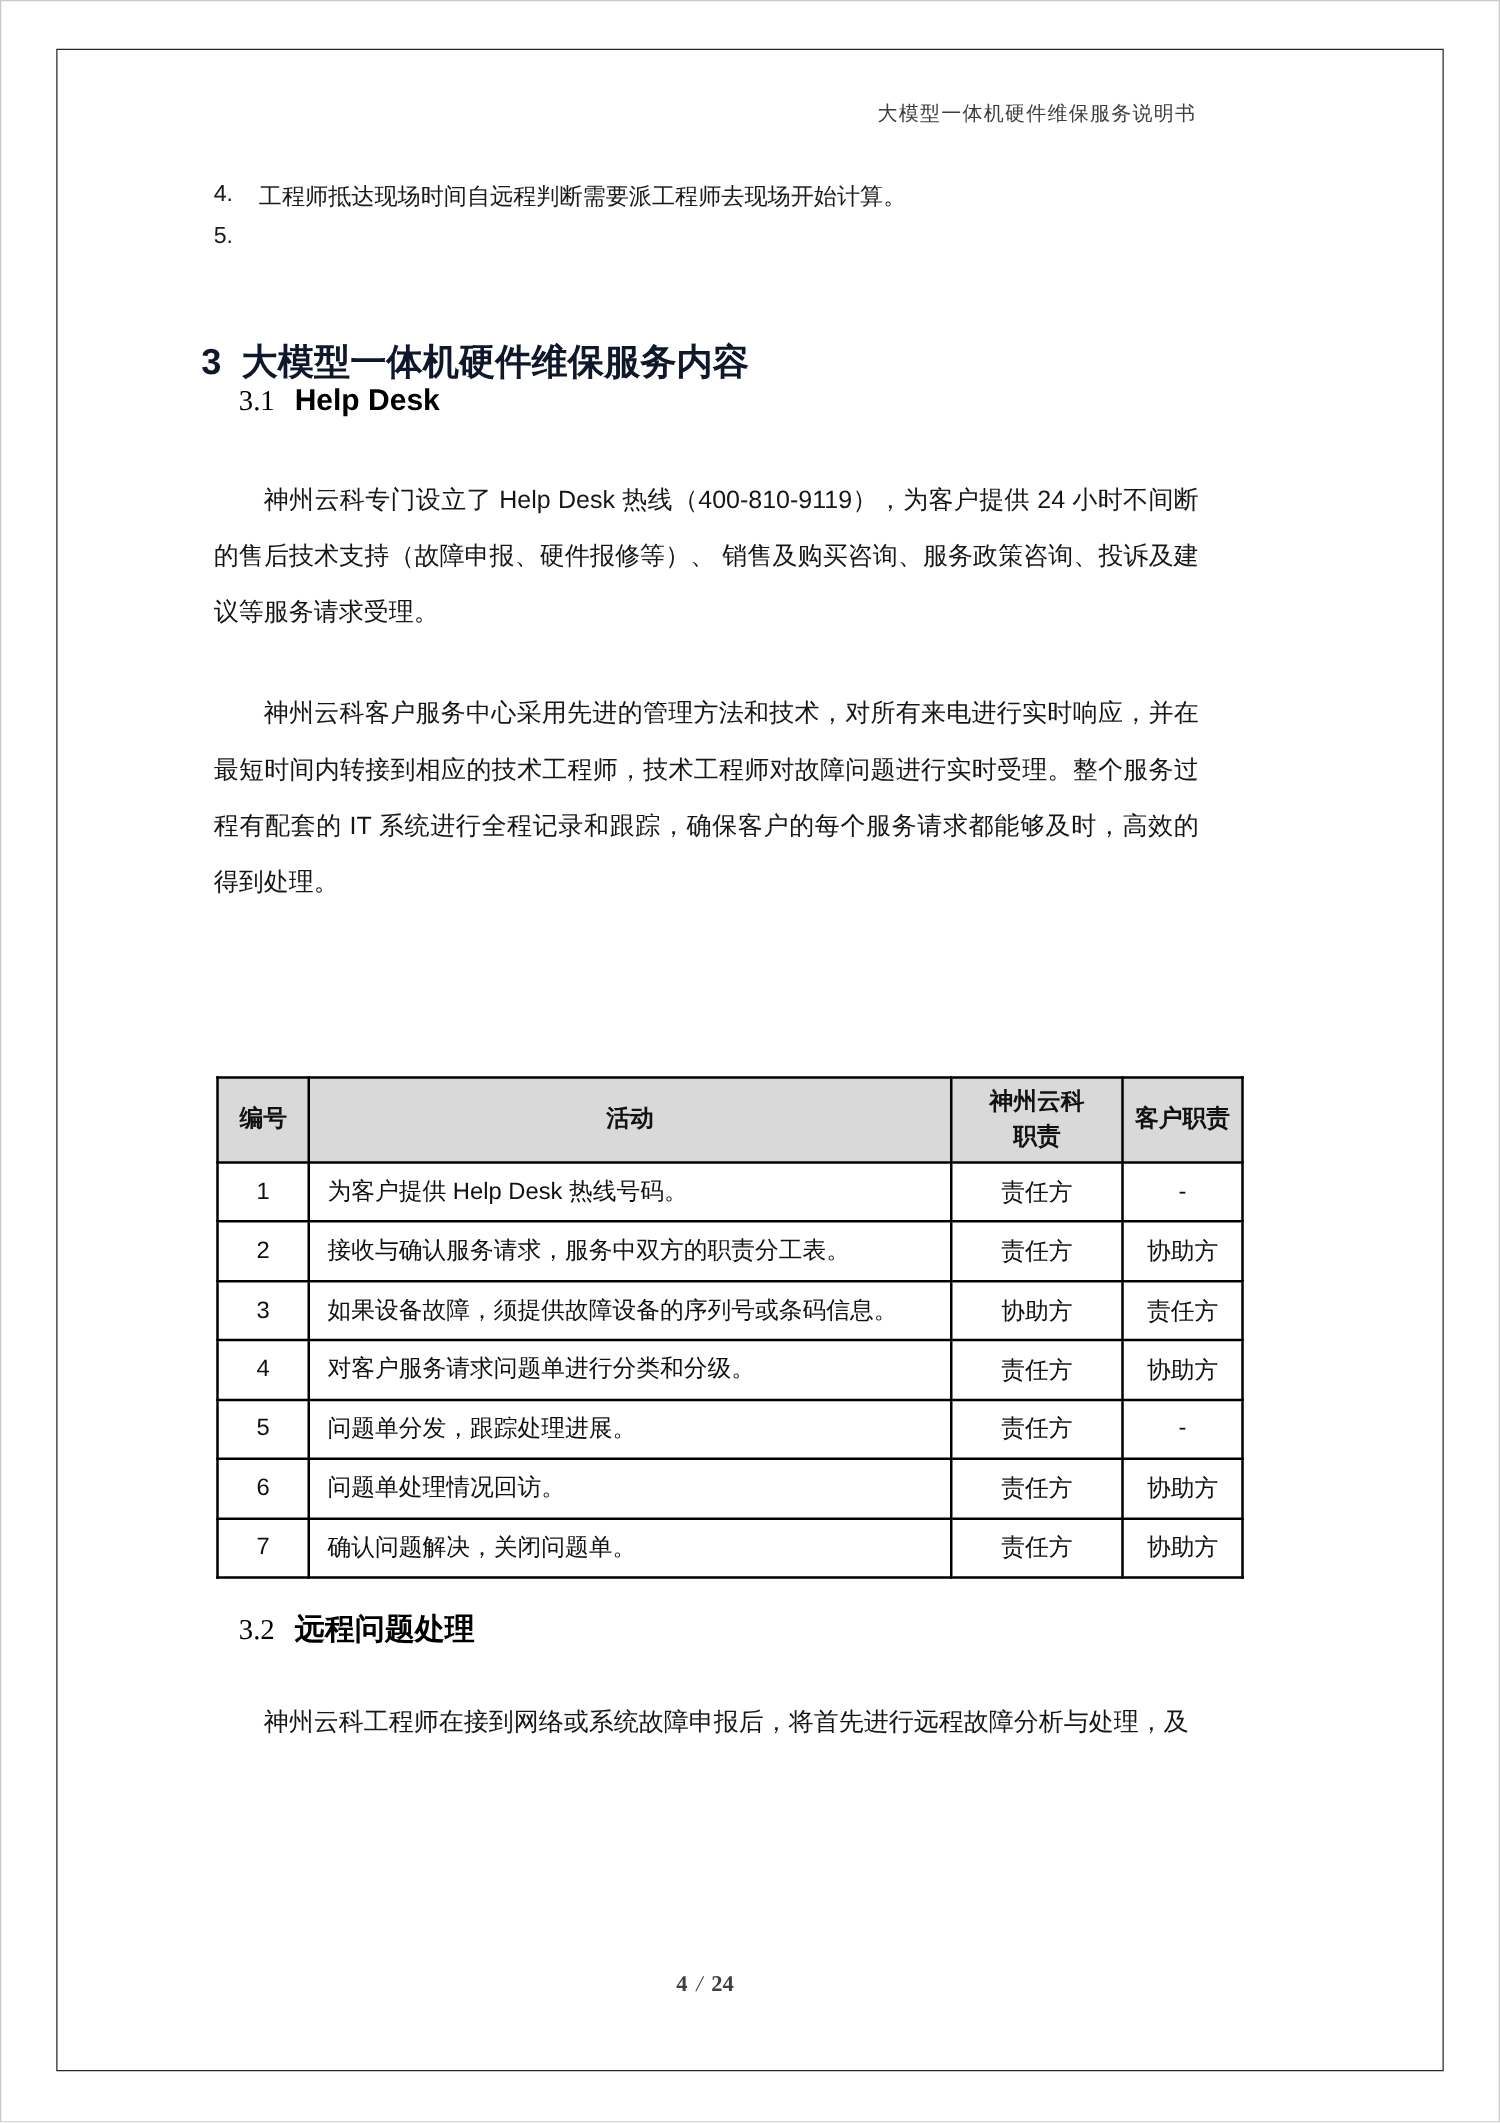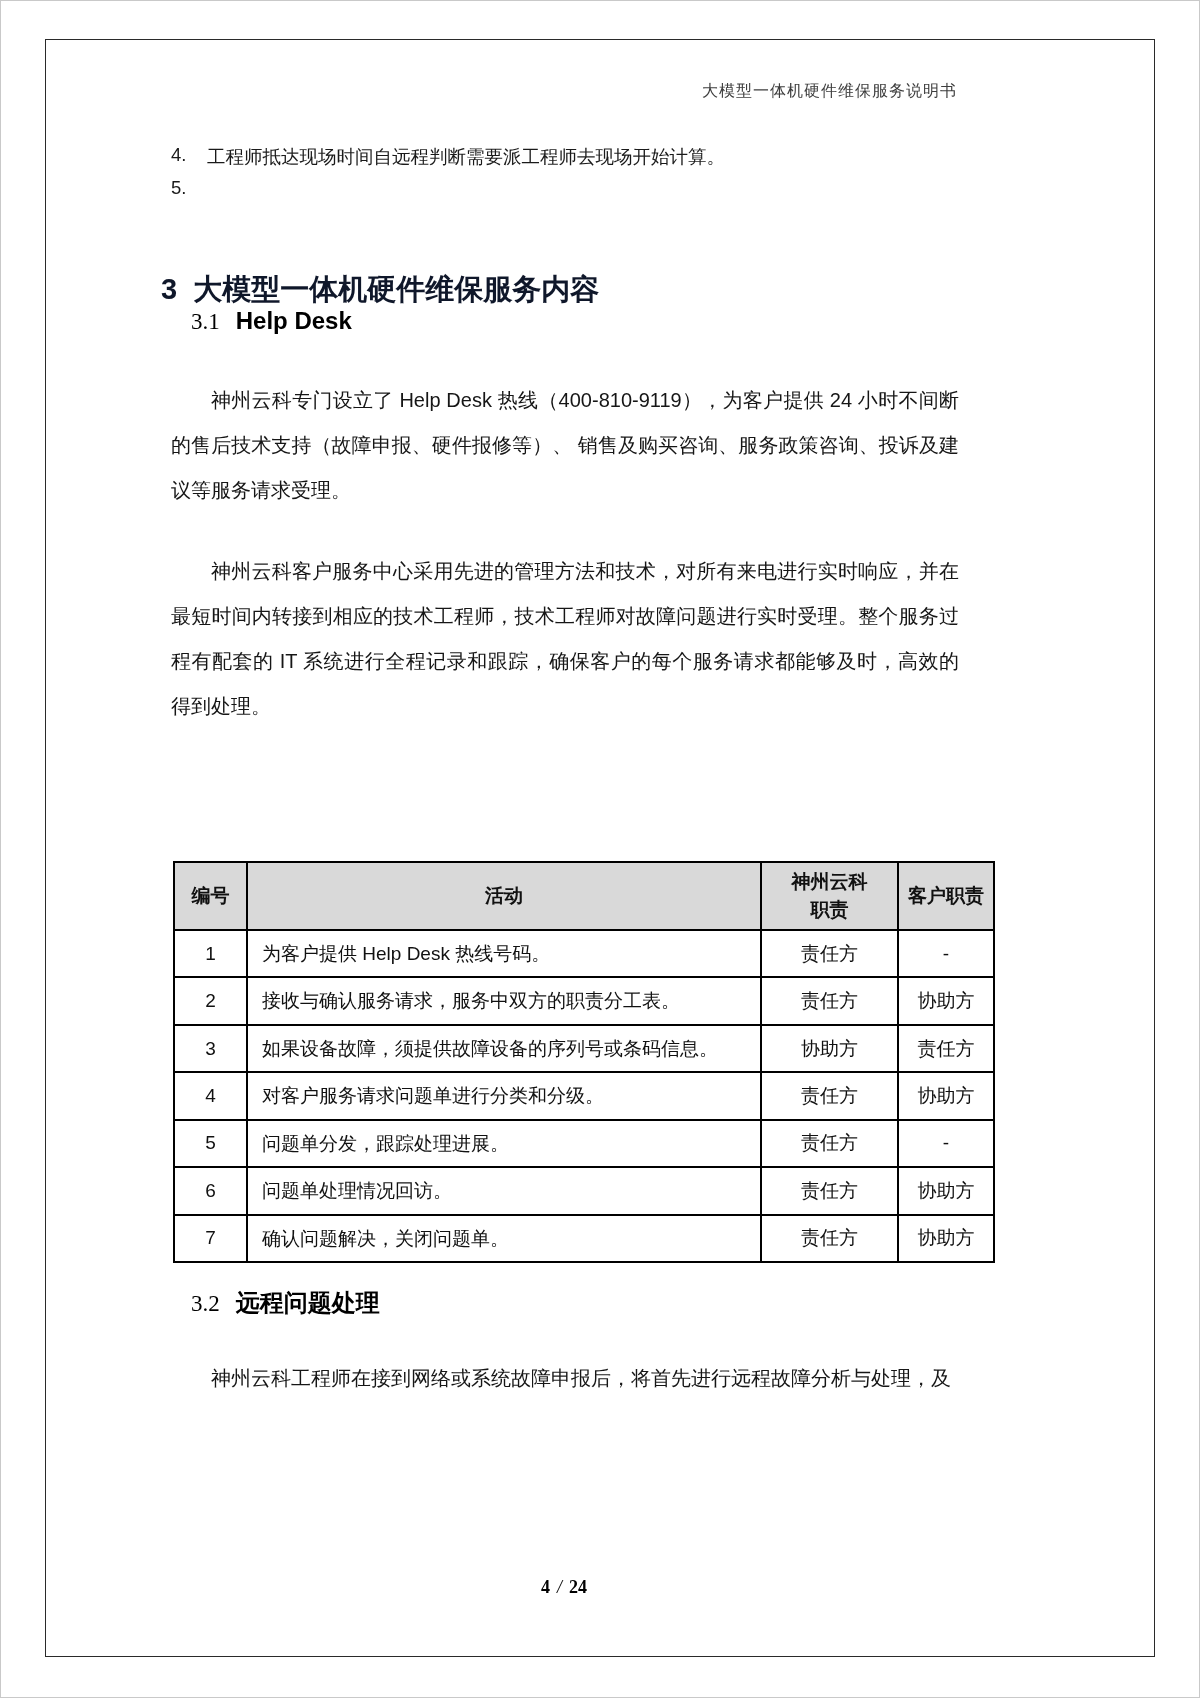--- a/index.html
+++ b/index.html
@@ -91,21 +91,21 @@
     text-align:left; padding:8px 10px 8px 14px; line-height:1.55;
   }
   .col-id { width:73px; }
   .col-act { width:514px; }
   .col-vendor { width:137px; }
   .col-cust { width:96px; }
   .footer {
     position:absolute; top:1576px; left:0; width:786px;
     text-align:center;
     font-family:"Liberation Serif", serif;
-    font-weight:bold; font-size:18px; color:#000000;
+    font-weight:bold; font-size:18px; color:#404040;
   }
   .footer .sep { margin:0 7px; font-weight:normal; font-style:italic; }
 </style>
 </head>
 <body>
 
 <div class="page">
   <div class="frame"></div>
 
   <div class="content">

